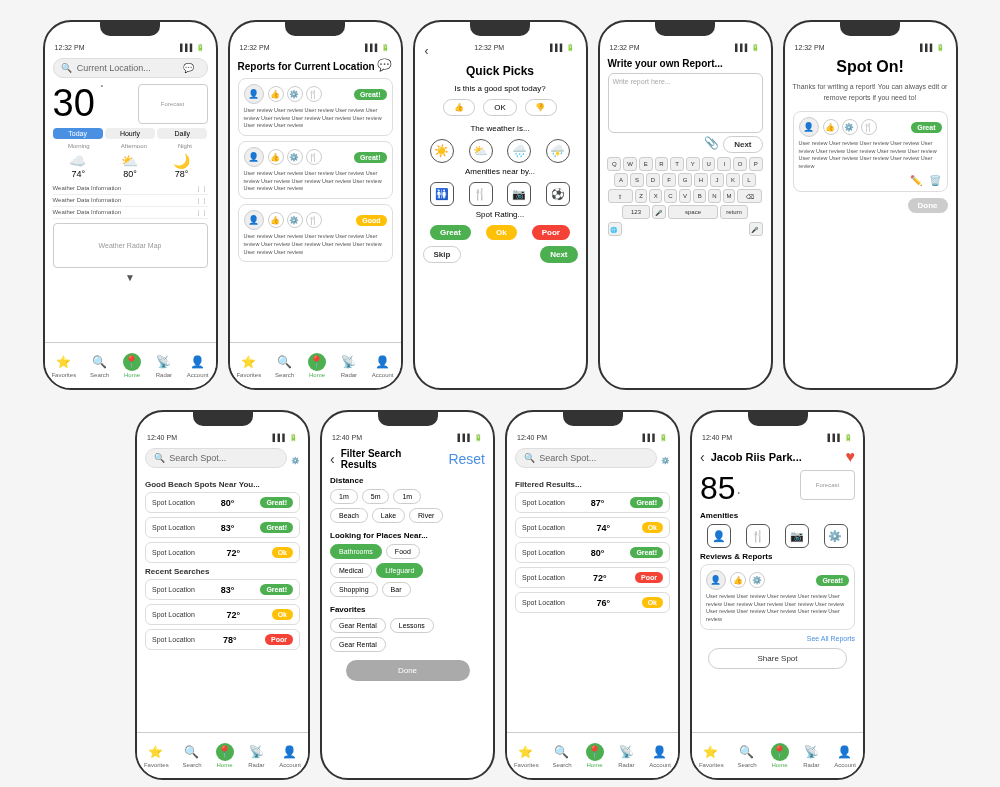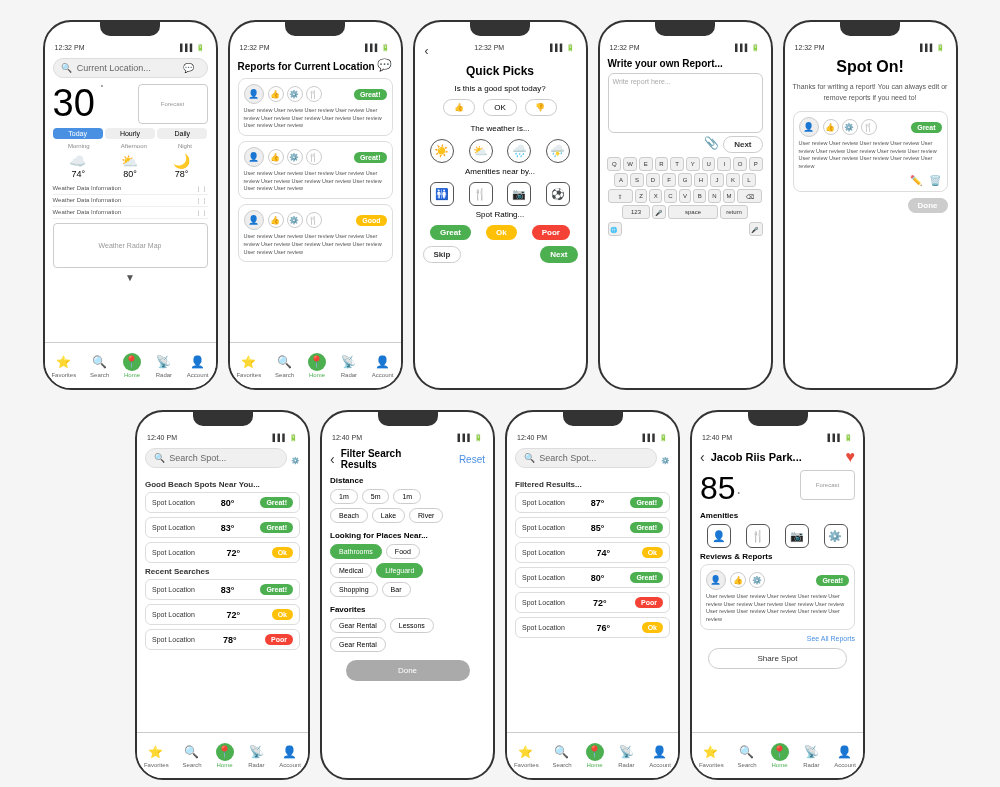--- a/index.html
+++ b/index.html
@@ -419,21 +419,21 @@
       justify-content: space-between;
       margin-bottom: 6px;
     }
 
     .filter-title {
       font-size: 10px;
       font-weight: 600;
     }
 
     .reset-link {
-      font-size: 10px;
+      font-size: 14px;
       color: #4a90e2;
       margin-left: 30px;
     }
 
     .filter-section {
       margin-bottom: 8px;
     }
 
     .filter-section-title {
       font-size: 8px;
@@ -1010,25 +1010,20 @@
       </div>
       <div class="section-title">Filtered Results...</div>
       <div>
         <div class="spot-row">
           <span class="spot-name">Spot Location</span>
           <span class="spot-temp">87°</span>
           <span class="badge badge-green">Great!</span>
         </div>
         <div class="spot-row">
           <span class="spot-name">Spot Location</span>
-          <span class="spot-temp">85°</span>
-          <span class="badge badge-green">Great!</span>
-        </div>
-        <div class="spot-row">
-          <span class="spot-name">Spot Location</span>
           <span class="spot-temp">74°</span>
           <span class="badge badge-yellow">Ok</span>
         </div>
         <div class="spot-row">
           <span class="spot-name">Spot Location</span>
           <span class="spot-temp">80°</span>
           <span class="badge badge-green">Great!</span>
         </div>
         <div class="spot-row">
           <span class="spot-name">Spot Location</span>

